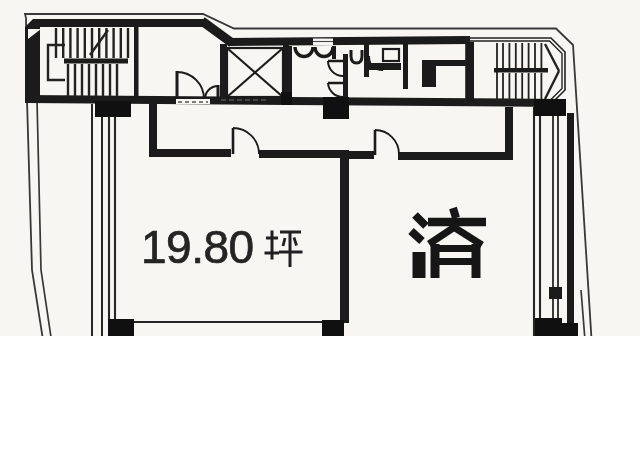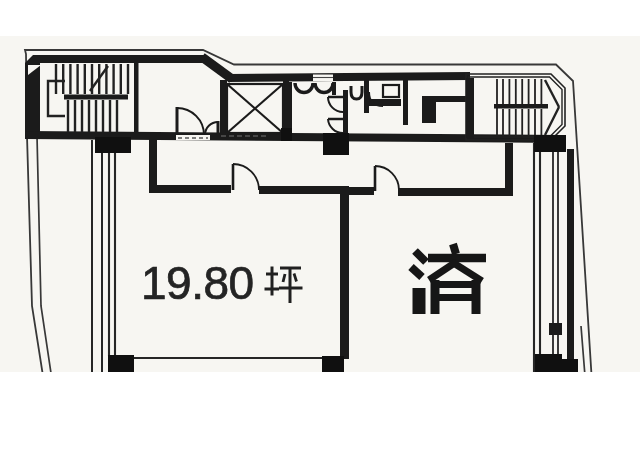--- a/index.html
+++ b/index.html
@@ -1,16 +1,16 @@
 <!DOCTYPE html>
 <html><head>
 <meta charset="utf-8">
 <style>
   html,body{margin:0;padding:0;background:#ffffff;}
-  #wrap{width:640px;height:336px;background:#f7f6f2;overflow:hidden;position:relative;margin-top:36px;}
+  #wrap{width:640px;height:336px;background:#f7f6f2;overflow:hidden;position:relative;}
   svg{display:block;}
   text{font-family:"Liberation Sans", sans-serif;}
 </style>
 </head>
 <body>
 <div id="wrap">
 <svg width="640" height="464" viewBox="0 0 640 464">
 <defs>
 </defs>
 

